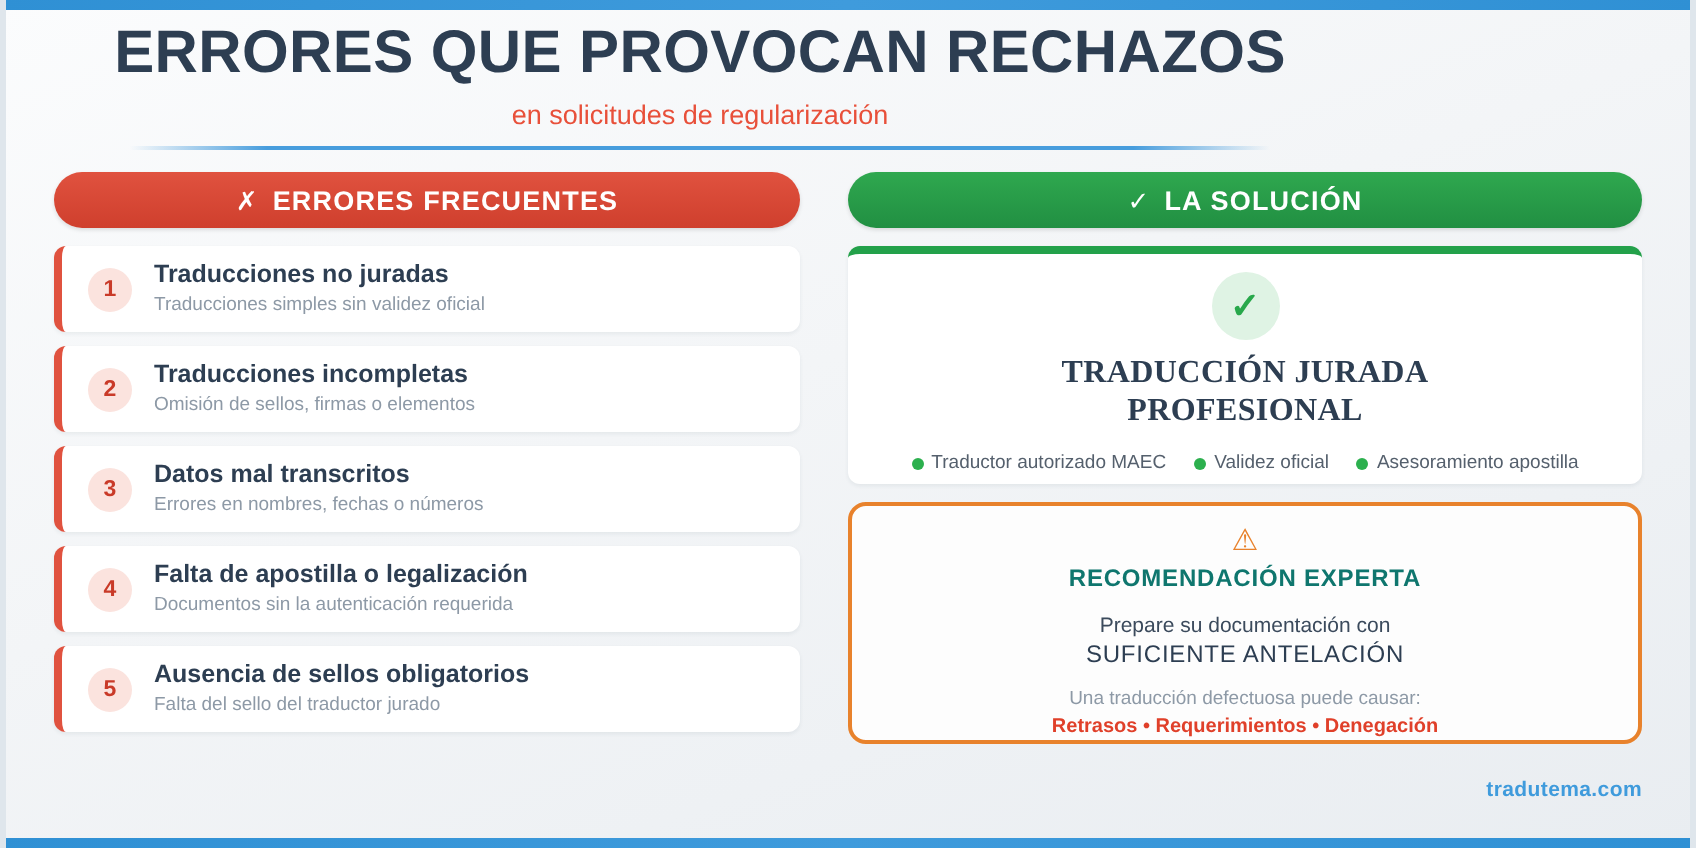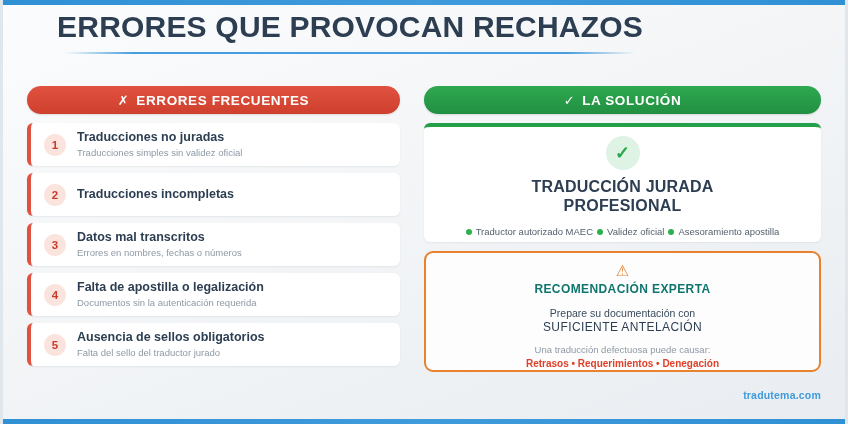--- a/index.html
+++ b/index.html
@@ -181,27 +181,28 @@
     font-size: 18px;
     font-weight: bold;
   }
   .sol-title {
     font-size: 16px;
     font-weight: bold;
     color: #2d3e52;
     line-height: 19px;
     margin-top: 7px;
     letter-spacing: 0.2px;
+    font-family: Liberation Serif, serif;
   }
   .sol-feats {
     display: flex;
     justify-content: center;
     align-items: center;
     margin-top: 11px;
-    gap: 4px;
+    gap: 14px;
     padding: 0 22px;
   }
   .feat {
     display: flex;
     align-items: center;
     font-size: 9.5px;
     color: #55606d;
     white-space: nowrap;
   }
   .feat-dot {
@@ -279,20 +280,21 @@
 
 <div class="poster">
 
   <div class="edge-top"></div>
   <div class="edge-bottom"></div>
   <div class="edge-left"></div>
   <div class="edge-right"></div>
 
   <div class="header">
     <div class="main-title">ERRORES QUE PROVOCAN RECHAZOS</div>
+    <div class="subtitle">en solicitudes de regularización</div>
     <div class="divider"></div>
   </div>
 
   <div class="col-left">
 
     <div class="pill pill-red">
       <span class="pill-icon">✗</span>
       <span>ERRORES FRECUENTES</span>
     </div>
 
@@ -303,20 +305,21 @@
         <div class="err-text">
           <div class="err-title">Traducciones no juradas</div>
           <div class="err-sub">Traducciones simples sin validez oficial</div>
         </div>
       </div>
 
       <div class="error-item">
         <div class="err-num">2</div>
         <div class="err-text">
           <div class="err-title">Traducciones incompletas</div>
+          <div class="err-sub">Omisión de sellos, firmas o elementos</div>
         </div>
       </div>
 
       <div class="error-item">
         <div class="err-num">3</div>
         <div class="err-text">
           <div class="err-title">Datos mal transcritos</div>
           <div class="err-sub">Errores en nombres, fechas o números</div>
         </div>
       </div>

